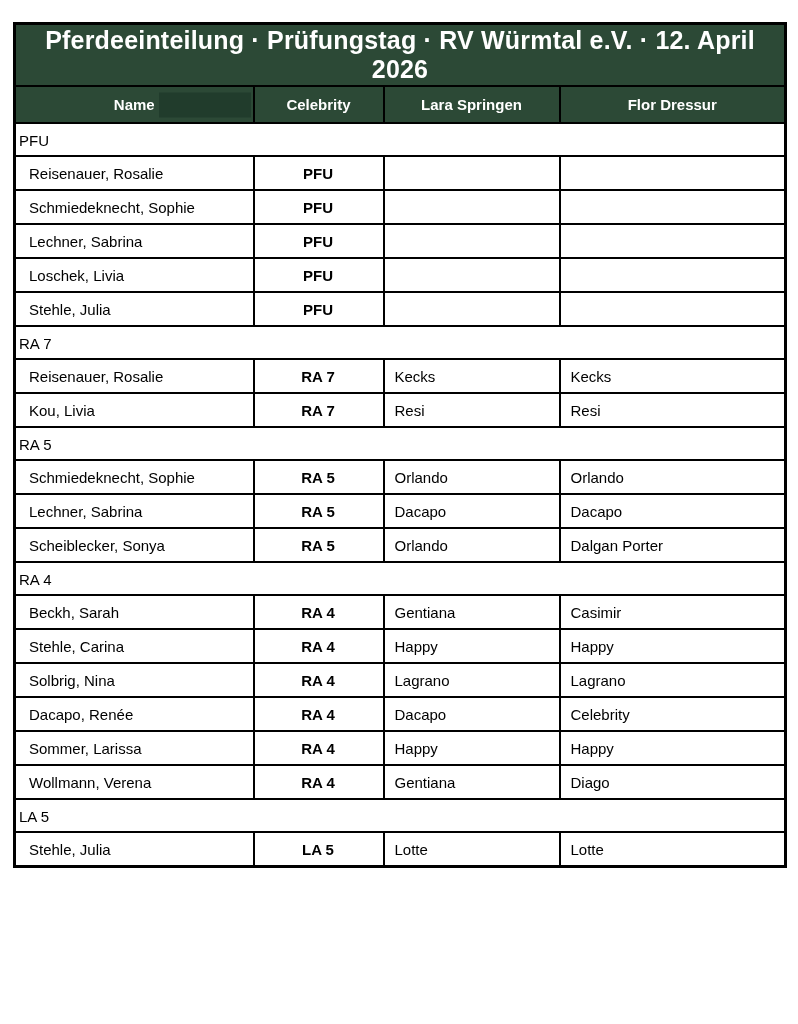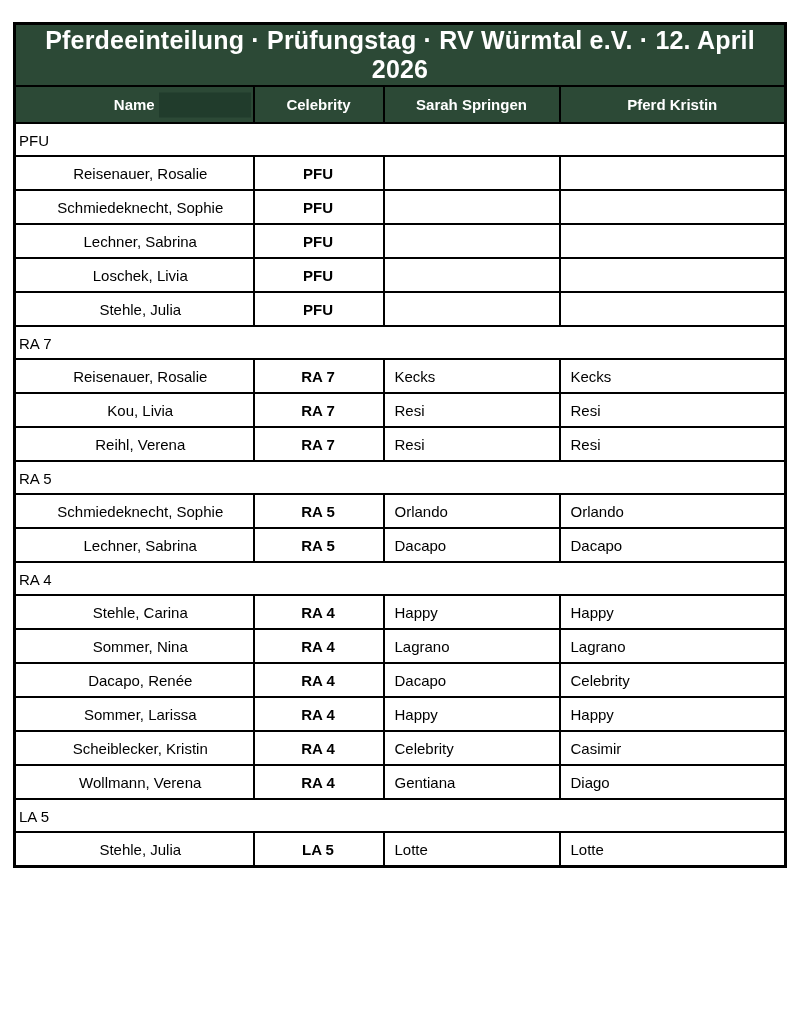--- a/index.html
+++ b/index.html
@@ -80,21 +80,21 @@
     background:#FFFFFF;
   }
   .data-row td{
     height:30px;
     font-size:15px;
     vertical-align:middle;
     background:#FFFFFF;
     white-space:nowrap;
     overflow:hidden;
   }
-  td.name-cell{ text-align:center; padding-left:13px; }
+  td.name-cell{ text-align:left; padding-left:13px; }
   td.abzeichen-cell{ text-align:center; font-weight:bold; padding-left:0; }
   td.pferd-springen-cell{ text-align:left; padding-left:10px; }
   td.pferd-dressur-cell{ text-align:left; padding-left:10px; }
 </style>
 </head>
 <body>
 
 <div class="page">
   <table class="sheet">
     <colgroup>
@@ -106,22 +106,22 @@
     <thead>
       <tr class="title-row">
         <th colspan="4">Pferdeeinteilung · Prüfungstag · RV Würmtal e.V. · 12. April 2026</th>
       </tr>
       <tr class="head-row">
         <th>
           <span>Name</span>
           <span class="redaction"></span>
         </th>
         <th>Celebrity</th>
-        <th>Sarah Springen</th>
-        <th>Pferd Kristin</th>
+        <th>Lara Springen</th>
+        <th>Flor Dressur</th>
       </tr>
     </thead>
     <tbody>
         <tr class="group-row">
           <td colspan="4">PFU</td>
         </tr>
         <tr class="data-row">
           <td class="name-cell">Reisenauer, Rosalie</td>
           <td class="abzeichen-cell">PFU</td>
           <td class="pferd-springen-cell"></td>
@@ -159,73 +159,73 @@
           <td class="abzeichen-cell">RA 7</td>
           <td class="pferd-springen-cell">Kecks</td>
           <td class="pferd-dressur-cell">Kecks</td>
         </tr>
         <tr class="data-row">
           <td class="name-cell">Kou, Livia</td>
           <td class="abzeichen-cell">RA 7</td>
           <td class="pferd-springen-cell">Resi</td>
           <td class="pferd-dressur-cell">Resi</td>
         </tr>
-        <tr class="data-row">
-          <td class="name-cell">Reihl, Verena</td>
-          <td class="abzeichen-cell">RA 7</td>
-          <td class="pferd-springen-cell">Resi</td>
-          <td class="pferd-dressur-cell">Resi</td>
-        </tr>
         <tr class="group-row">
           <td colspan="4">RA 5</td>
         </tr>
         <tr class="data-row">
           <td class="name-cell">Schmiedeknecht, Sophie</td>
           <td class="abzeichen-cell">RA 5</td>
           <td class="pferd-springen-cell">Orlando</td>
           <td class="pferd-dressur-cell">Orlando</td>
         </tr>
         <tr class="data-row">
           <td class="name-cell">Lechner, Sabrina</td>
           <td class="abzeichen-cell">RA 5</td>
           <td class="pferd-springen-cell">Dacapo</td>
           <td class="pferd-dressur-cell">Dacapo</td>
         </tr>
+        <tr class="data-row">
+          <td class="name-cell">Scheiblecker, Sonya</td>
+          <td class="abzeichen-cell">RA 5</td>
+          <td class="pferd-springen-cell">Orlando</td>
+          <td class="pferd-dressur-cell">Dalgan Porter</td>
+        </tr>
         <tr class="group-row">
           <td colspan="4">RA 4</td>
+        </tr>
+        <tr class="data-row">
+          <td class="name-cell">Beckh, Sarah</td>
+          <td class="abzeichen-cell">RA 4</td>
+          <td class="pferd-springen-cell">Gentiana</td>
+          <td class="pferd-dressur-cell">Casimir</td>
         </tr>
         <tr class="data-row">
           <td class="name-cell">Stehle, Carina</td>
           <td class="abzeichen-cell">RA 4</td>
           <td class="pferd-springen-cell">Happy</td>
           <td class="pferd-dressur-cell">Happy</td>
         </tr>
         <tr class="data-row">
-          <td class="name-cell">Sommer, Nina</td>
+          <td class="name-cell">Solbrig, Nina</td>
           <td class="abzeichen-cell">RA 4</td>
           <td class="pferd-springen-cell">Lagrano</td>
           <td class="pferd-dressur-cell">Lagrano</td>
         </tr>
         <tr class="data-row">
           <td class="name-cell">Dacapo, Renée</td>
           <td class="abzeichen-cell">RA 4</td>
           <td class="pferd-springen-cell">Dacapo</td>
           <td class="pferd-dressur-cell">Celebrity</td>
         </tr>
         <tr class="data-row">
           <td class="name-cell">Sommer, Larissa</td>
           <td class="abzeichen-cell">RA 4</td>
           <td class="pferd-springen-cell">Happy</td>
           <td class="pferd-dressur-cell">Happy</td>
-        </tr>
-        <tr class="data-row">
-          <td class="name-cell">Scheiblecker, Kristin</td>
-          <td class="abzeichen-cell">RA 4</td>
-          <td class="pferd-springen-cell">Celebrity</td>
-          <td class="pferd-dressur-cell">Casimir</td>
         </tr>
         <tr class="data-row">
           <td class="name-cell">Wollmann, Verena</td>
           <td class="abzeichen-cell">RA 4</td>
           <td class="pferd-springen-cell">Gentiana</td>
           <td class="pferd-dressur-cell">Diago</td>
         </tr>
         <tr class="group-row">
           <td colspan="4">LA 5</td>
         </tr>

